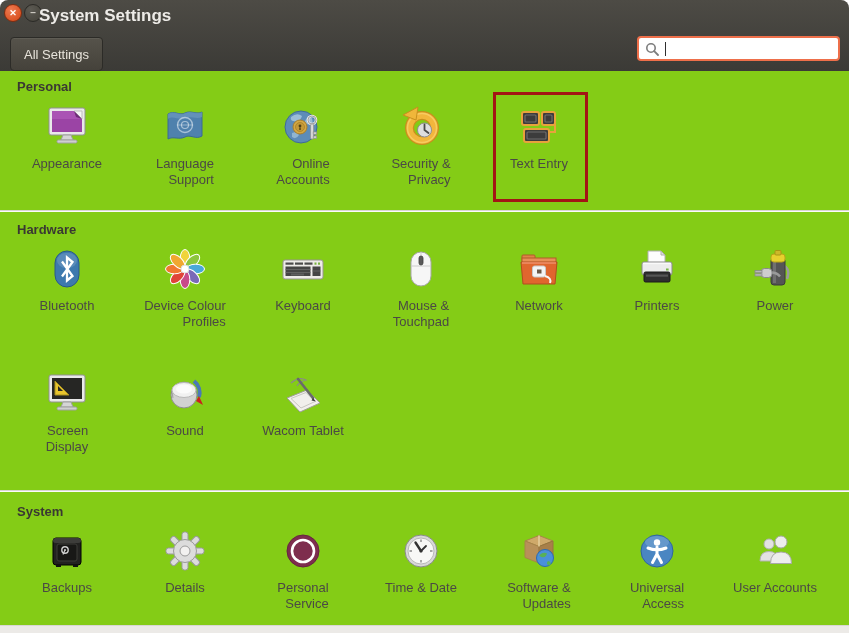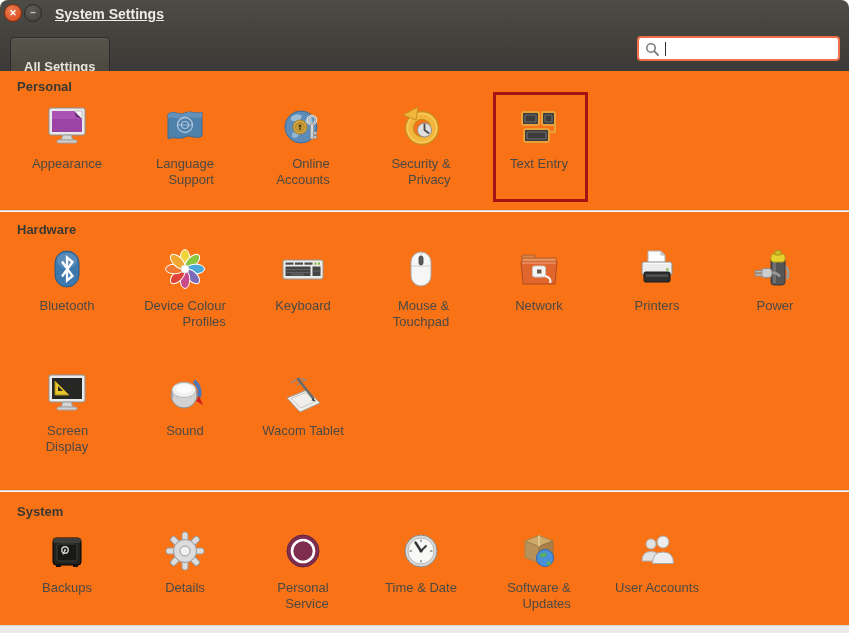--- a/index.html
+++ b/index.html
@@ -9,32 +9,32 @@
   .chrome{position:absolute;top:0;left:0;right:0;height:71px;
     background:linear-gradient(#4d4b45,#3b3a36);border-bottom:1px solid #2e2d2a;}
   .titlebar{position:absolute;top:0;left:0;right:0;height:27px;}
   .wbtn{position:absolute;top:4px;width:18px;height:18px;border-radius:50%;
     display:flex;align-items:center;justify-content:center;font-size:11px;line-height:1;
     box-sizing:border-box;cursor:default;}
   .wbtn-close{left:4px;background:radial-gradient(circle at 35% 30%,#ef7a50,#d34615);
     border:1px solid #822d10;color:#fff;font-weight:bold;font-size:9px;}
   .wbtn-min{left:24px;background:radial-gradient(circle at 35% 30%,#5c5a53,#434139);
     border:1px solid #2b2a26;color:#cfccc4;font-weight:bold;font-size:10px;}
-  .wtitle{position:absolute;left:55px;top:6px;font-size:14px;font-weight:bold;color:#edebe7;text-decoration:underline;}
-  .all-settings{position:absolute;left:10px;top:37px;height:24px;padding:16px 13px;
+  .wtitle{position:absolute;left:39px;top:6px;font-size:17px;font-weight:bold;color:#edebe7;}
+  .all-settings{position:absolute;left:10px;top:37px;height:24px;padding:4px 13px;
     background:linear-gradient(#56534b,#45423b);border:1px solid #2c2b27;border-radius:4px;
-    color:#e8e4db;font-size:13px;display:flex;align-items:center;box-shadow:0 1px 0 rgba(255,255,255,0.06) inset;font-weight:bold;}
+    color:#e8e4db;font-size:13px;display:flex;align-items:center;box-shadow:0 1px 0 rgba(255,255,255,0.06) inset;}
   .search-box{position:absolute;right:9px;top:36px;width:203px;height:25px;box-sizing:border-box;
     background:#ffffff;border:2px solid #ee6f4a;border-radius:4px;display:flex;align-items:center;padding:0 6px;}
   .search-box svg{flex:0 0 auto;}
   .caret{width:1px;height:14px;background:#2f2f2f;margin-left:6px;}
   .search-input{flex:1;border:none;outline:none;background:transparent;font-size:13px;
     font-family:"Liberation Sans",sans-serif;color:#333;padding:0 0 0 3px;min-width:0;}
   
-  .content{position:absolute;top:71px;left:0;right:0;bottom:0;background:#f97316;}
+  .content{position:absolute;top:71px;left:0;right:0;bottom:0;background:#84cc16;}
   .section-header{position:absolute;left:17px;font-size:13px;font-weight:bold;color:#3a3833;}
   .sep{position:absolute;left:0;right:0;height:1px;background:#d8d6d2;border-bottom:1px solid #fbfaf9;}
   .row{position:absolute;left:8px;display:flex;}
   .cell{width:118px;display:flex;flex-direction:column;align-items:center;cursor:default;}
   .icon{width:48px;height:48px;display:block;}
   .label{margin-top:5px;font-size:13px;line-height:16px;color:#4b4945;text-align:right;}
   .line{display:block;white-space:nowrap;}
   .highlight-box{position:absolute;left:493px;top:21px;width:89px;height:104px;
     border:3px solid #a31515;pointer-events:none;}
   .footer{position:absolute;left:0;right:0;bottom:0;height:7px;background:#eceae7;border-top:1px solid #d9d7d3;}
@@ -403,20 +403,33 @@
           <circle cx="30" cy="31" r="8.5" fill="#4a90d9" stroke="#2c6ab0"></circle>
           <path d="M24.5 28 q4 -3.5 7.5 -1.5 q-1 4.5 -5.5 3.5 q-2.5 -0.5 -2 -2 z" fill="#58b058"></path>
           <path d="M33 34 q3.5 0.5 2.5 4 q-4 0.5 -3.5 -2.5 z" fill="#58b058"></path>
         </svg></span>
         <div class="label">
           <span class="line">Software &amp;</span>
             <span class="line">Updates</span>
         </div>
       </div>
 
+      <div class="cell">
+        <span class="icon"><svg viewBox="0 0 48 48">
+          <circle cx="24" cy="24" r="16" fill="#4a86c2" stroke="#2f66a0"></circle>
+          <ellipse cx="24" cy="15" rx="12" ry="6" fill="#ffffff" opacity="0.15"></ellipse>
+          <circle cx="24" cy="15.5" r="3.2" fill="#ffffff"></circle>
+          <path d="M15 21 Q24 24.5 33 21" fill="none" stroke="#ffffff" stroke-width="3" stroke-linecap="round"></path>
+          <path d="M24 20 V27 M24 27 L19.5 35.5 M24 27 L28.5 35.5" fill="none" stroke="#ffffff" stroke-width="3" stroke-linecap="round"></path>
+        </svg></span>
+        <div class="label">
+          <span class="line">Universal</span>
+            <span class="line">Access</span>
+        </div>
+      </div>
 
       <div class="cell">
         <span class="icon"><svg viewBox="0 0 48 48">
           <circle cx="18" cy="17" r="5" fill="#e2e2e2" stroke="#b2b2b2"></circle>
           <path d="M9 34 q0 -9.5 9 -9.5 q9 0 9 9.5 z" fill="#e2e2e2" stroke="#b2b2b2"></path>
           <circle cx="30" cy="15" r="6" fill="#ededed" stroke="#a8a8a8"></circle>
           <path d="M19.5 36.5 q0 -11.5 10.5 -11.5 q10.5 0 10.5 11.5 z" fill="#ededed" stroke="#a8a8a8"></path>
         </svg></span>
         <div class="label">
           <span class="line">User Accounts</span>

